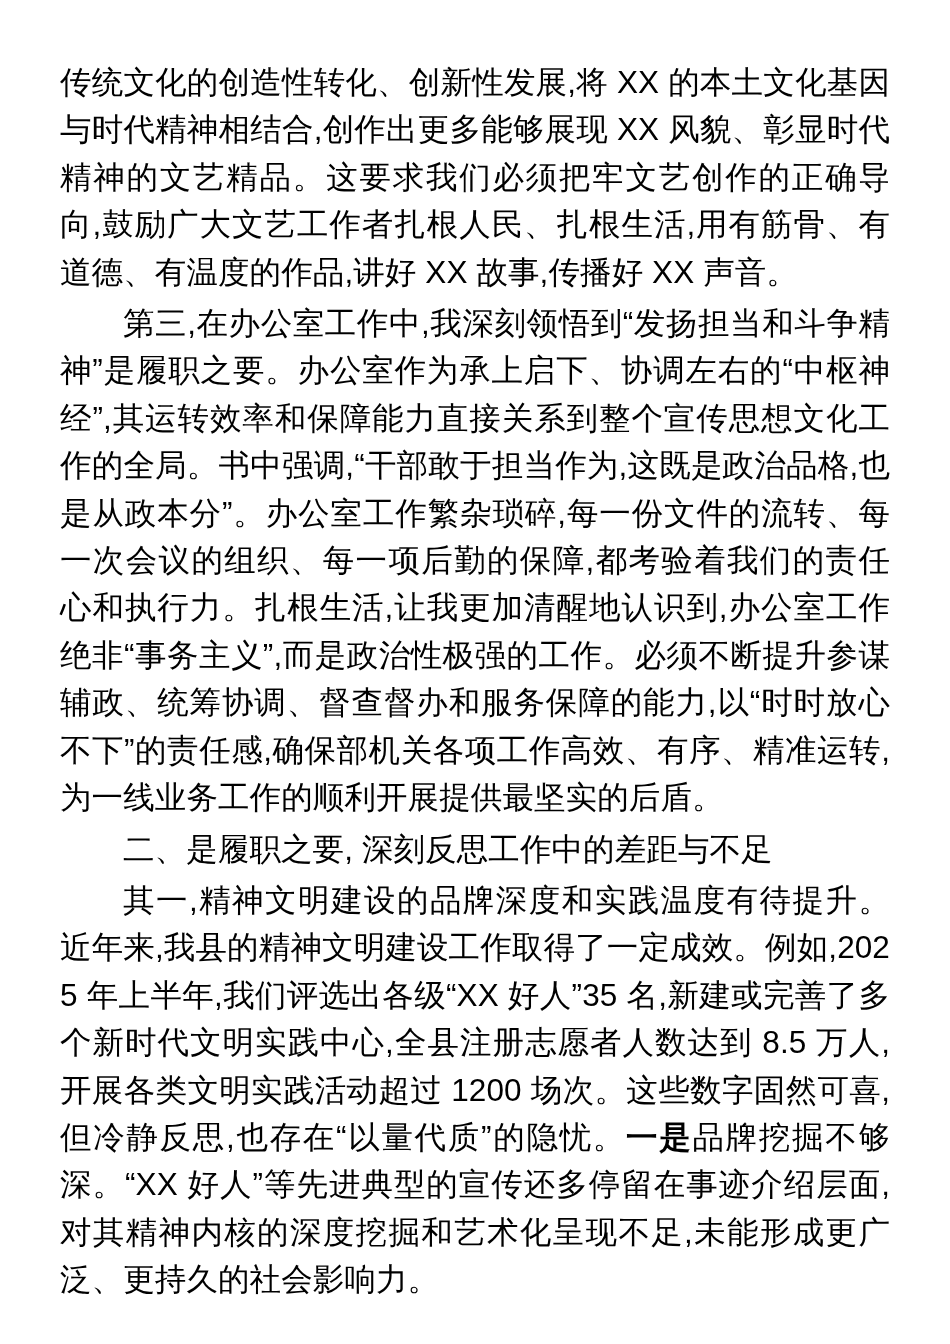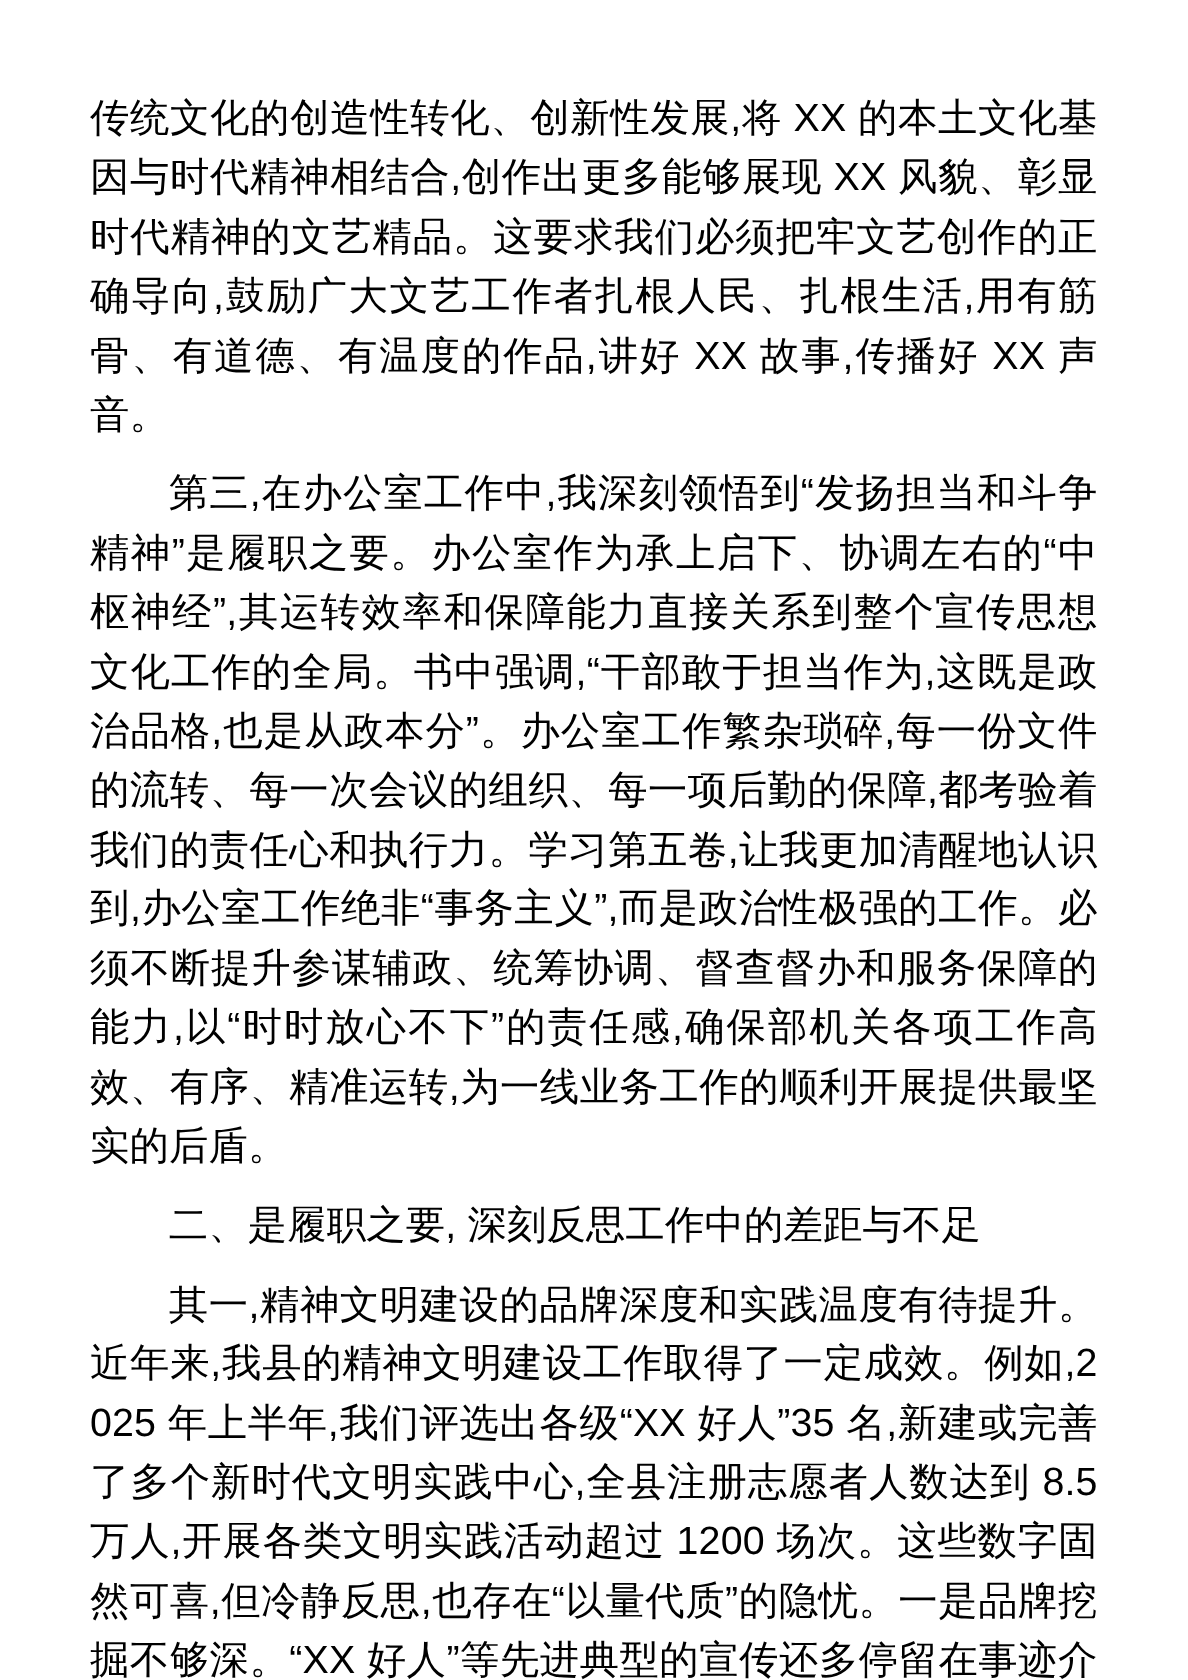--- a/index.html
+++ b/index.html
@@ -24,43 +24,43 @@
     left: 56px;
     top: 55px;
     width: 838px;
   }
   .para {
     font-size: 31.5px;
     line-height: 47.4px;
     text-align: justify;
     text-justify: inter-ideograph;
     letter-spacing: 0.1px;
-    margin: 16px;
+    margin: 4px;
     word-break: break-all;
     hyphens: none;
   }
   .para.indent {
     text-indent: 63px;
   }
   .para.heading {
     text-indent: 63px;
   }
   .b {
-    font-weight: normal;
+    font-weight: bold;
   }
 </style>
 </head>
 <body>
 
 <div class="page">
   <div class="content">
 
     <p class="para">传统文化的创造性转化、创新性发展,将 XX 的本土文化基因与时代精神相结合,创作出更多能够展现 XX 风貌、彰显时代精神的文艺精品。这要求我们必须把牢文艺创作的正确导向,鼓励广大文艺工作者扎根人民、扎根生活,用有筋骨、有道德、有温度的作品,讲好 XX 故事,传播好 XX 声音。</p>
 
-    <p class="para indent">第三,在办公室工作中,我深刻领悟到“发扬担当和斗争精神”是履职之要。办公室作为承上启下、协调左右的“中枢神经”,其运转效率和保障能力直接关系到整个宣传思想文化工作的全局。书中强调,“干部敢于担当作为,这既是政治品格,也是从政本分”。办公室工作繁杂琐碎,每一份文件的流转、每一次会议的组织、每一项后勤的保障,都考验着我们的责任心和执行力。学习第五卷,让我更加清醒地认识到,办公室工作绝非“事务主义”,而是政治性极强的工作。必须不断提升参谋辅政、统筹协调、督查督办和服务保障的能力,以“时时放心不下”的责任感,确保部机关各项工作高效、有序、精准运转,为一线业务工作的顺利开展提供最坚实的后盾。</p>
+    <p class="para indent">第三,在办公室工作中,我深刻领悟到“发扬担当和斗争精神”是履职之要。办公室作为承上启下、协调左右的“中枢神经”,其运转效率和保障能力直接关系到整个宣传思想文化工作的全局。书中强调,“干部敢于担当作为,这既是政治品格,也是从政本分”。办公室工作繁杂琐碎,每一份文件的流转、每一次会议的组织、每一项后勤的保障,都考验着我们的责任心和执行力。扎根生活,让我更加清醒地认识到,办公室工作绝非“事务主义”,而是政治性极强的工作。必须不断提升参谋辅政、统筹协调、督查督办和服务保障的能力,以“时时放心不下”的责任感,确保部机关各项工作高效、有序、精准运转,为一线业务工作的顺利开展提供最坚实的后盾。</p>
 
     <p class="para heading">二、是履职之要, 深刻反思工作中的差距与不足</p>
 
 
     <p class="para indent"><span>其一,精神文明建设的品牌深度和实践温度有待提升。近年来,我县的精神文明建设工作取得了一定成效。例如,2025 年上半年,我们评选出各级“XX 好人”35 名,新建或完善了多个新时代文明实践中心,全县注册志愿者人数达到 8.5 万人,开展各类文明实践活动超过 1200 场次。这些数字固然可喜,但冷静反思,也存在“以量代质”的隐忧。</span><span class="b">一是</span><span>品牌挖掘不够深。“XX 好人”等先进典型的宣传还多停留在事迹介绍层面,对其精神内核的深度挖掘和艺术化呈现不足,未能形成更广泛、更持久的社会影响力。</span></p>
 
   </div>
 </div>
 
 </body></html>

